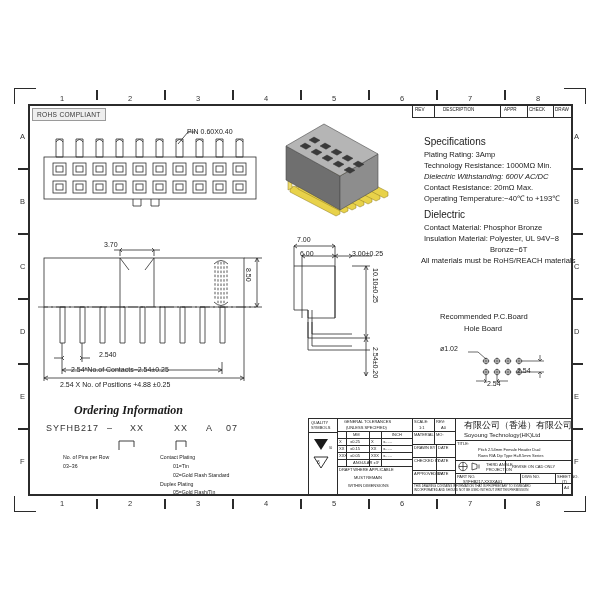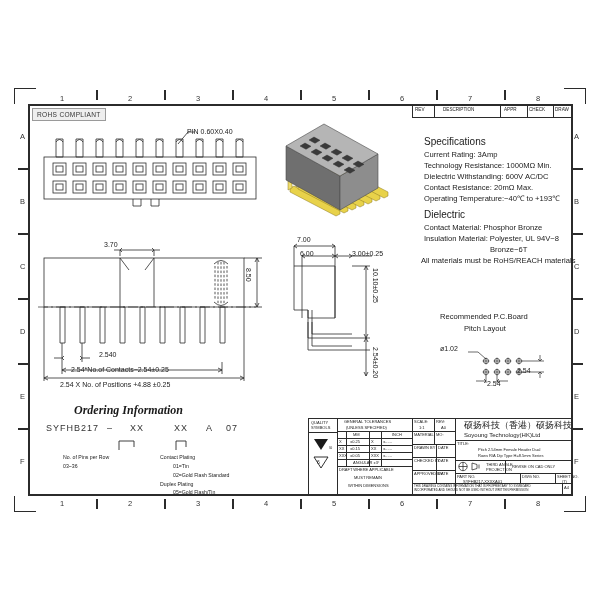--- a/index.html
+++ b/index.html
@@ -122,38 +122,38 @@
     <div class="ln v" style="left:571px;top:104px;height:13px;"></div>
     <div class="txt tiny" style="left:415px;top:108px;">REV</div>
     <div class="txt tiny" style="left:443px;top:108px;">DESCRIPTION</div>
     <div class="txt tiny" style="left:504px;top:108px;">APPR</div>
     <div class="txt tiny" style="left:529px;top:108px;">CHECK</div>
     <div class="txt tiny" style="left:555px;top:108px;">DRAW</div>
   </div>
 
   <div>
     <div class="txt spech" style="left:424px;top:137px;">Specifications</div>
-    <div class="txt spec" style="left:424px;top:151px;">Current Rating:   3Amp</div>
+    <div class="txt spec" style="left:424px;top:151px;">Plating Rating:   3Amp</div>
     <div class="txt spec" style="left:424px;top:162px;">Technology Resistance: 1000MΩ Min.</div>
-    <div class="txt spec" style="left:424px;top:173px;">Dielectric Withstanding:   600V AC/DC</div>
+    <div class="txt spec" style="left:424px;top:173px;font-style:italic;">Dielectric Withstanding:   600V AC/DC</div>
     <div class="txt spec" style="left:424px;top:184px;">Contact Resistance:   20mΩ Max.</div>
     <div class="txt spec" style="left:424px;top:195px;">Operating Temperature:−40℃ to  +193℃</div>
   </div>
 
   <div>
     <div class="txt spech" style="left:424px;top:210px;">Dielectric</div>
     <div class="txt spec" style="left:424px;top:224px;">Contact Material: Phosphor Bronze</div>
     <div class="txt spec" style="left:424px;top:235px;">Insulation Material: Polyester, UL 94V−8</div>
     <div class="txt spec" style="left:490px;top:246px;">Bronze−6T</div>
     <div class="txt spec" style="left:421px;top:257px;">All materials must be RoHS/REACH materials</div>
   </div>
 
   <div>
     <div class="txt spec" style="left:440px;top:313px;">Recommended  P.C.Board</div>
-    <div class="txt spec" style="left:464px;top:325px;">Pitch  Layout</div>
+    <div class="txt spec" style="left:464px;top:325px;">Hole  Board</div>
     <div class="txt dim" style="left:440px;top:345px;">ø1.02</div>
     <div class="txt dim" style="left:517px;top:367px;">2.54</div>
     <div class="txt dim" style="left:487px;top:380px;">2.54</div>
 
     <svg style="left:440px;top:350px;width:120px;height:40px;" viewBox="0 0 120 40">
       <g stroke="#2b2b2b" stroke-width="0.7" fill="none">
 
         <path d="M28 2 L38 2 L46 9"></path>
 
         <g>
@@ -563,21 +563,21 @@
     <div class="txt tiny2" style="left:414px;top:489px;font-size:3px;">INCORPORATED AND SHOULD NOT BE USED WITHOUT WRITTEN PERMISSION</div>
 
     <div class="ln h" style="left:455px;top:440px;width:117px;"></div>
     <div class="ln h" style="left:455px;top:460px;width:117px;"></div>
     <div class="ln h" style="left:455px;top:473px;width:117px;"></div>
     <div class="ln h" style="left:455px;top:483px;width:117px;"></div>
     <div class="ln v" style="left:505px;top:460px;height:13px;"></div>
     <div class="ln v" style="left:520px;top:473px;height:10px;"></div>
     <div class="ln v" style="left:555px;top:473px;height:10px;"></div>
     <div class="ln v" style="left:562px;top:483px;height:11px;"></div>
-    <div class="txt cn" style="left:464px;top:421px;">硕扬科技（香港）硕扬科技</div>
+    <div class="txt cn" style="left:464px;top:421px;">有限公司（香港）有限公司</div>
     <div class="txt en" style="left:464px;top:432px;">Soyoung  Technology(HK)Ltd</div>
     <div class="txt tiny2" style="left:457px;top:442px;">TITLE:</div>
     <div class="txt tiny2" style="left:478px;top:448px;">Pitch 2.54mm Female Header Dual</div>
     <div class="txt tiny2" style="left:478px;top:454px;">Rows R/A Dip Type H=8.5mm Series</div>
     <svg style="left:457px;top:461px;width:26px;height:11px;" viewBox="0 0 26 11">
       <g stroke="#1a1a1a" stroke-width="0.7" fill="none">
         <circle cx="6" cy="5.5" r="4.2"></circle>
         <path d="M1.8 5.5 H10.2 M6 1.3 V9.7"></path>
         <path d="M15 2 L20 3.5 L20 7.5 L15 9 Z"></path>
         <path d="M22 3.5 V7.5"></path>

